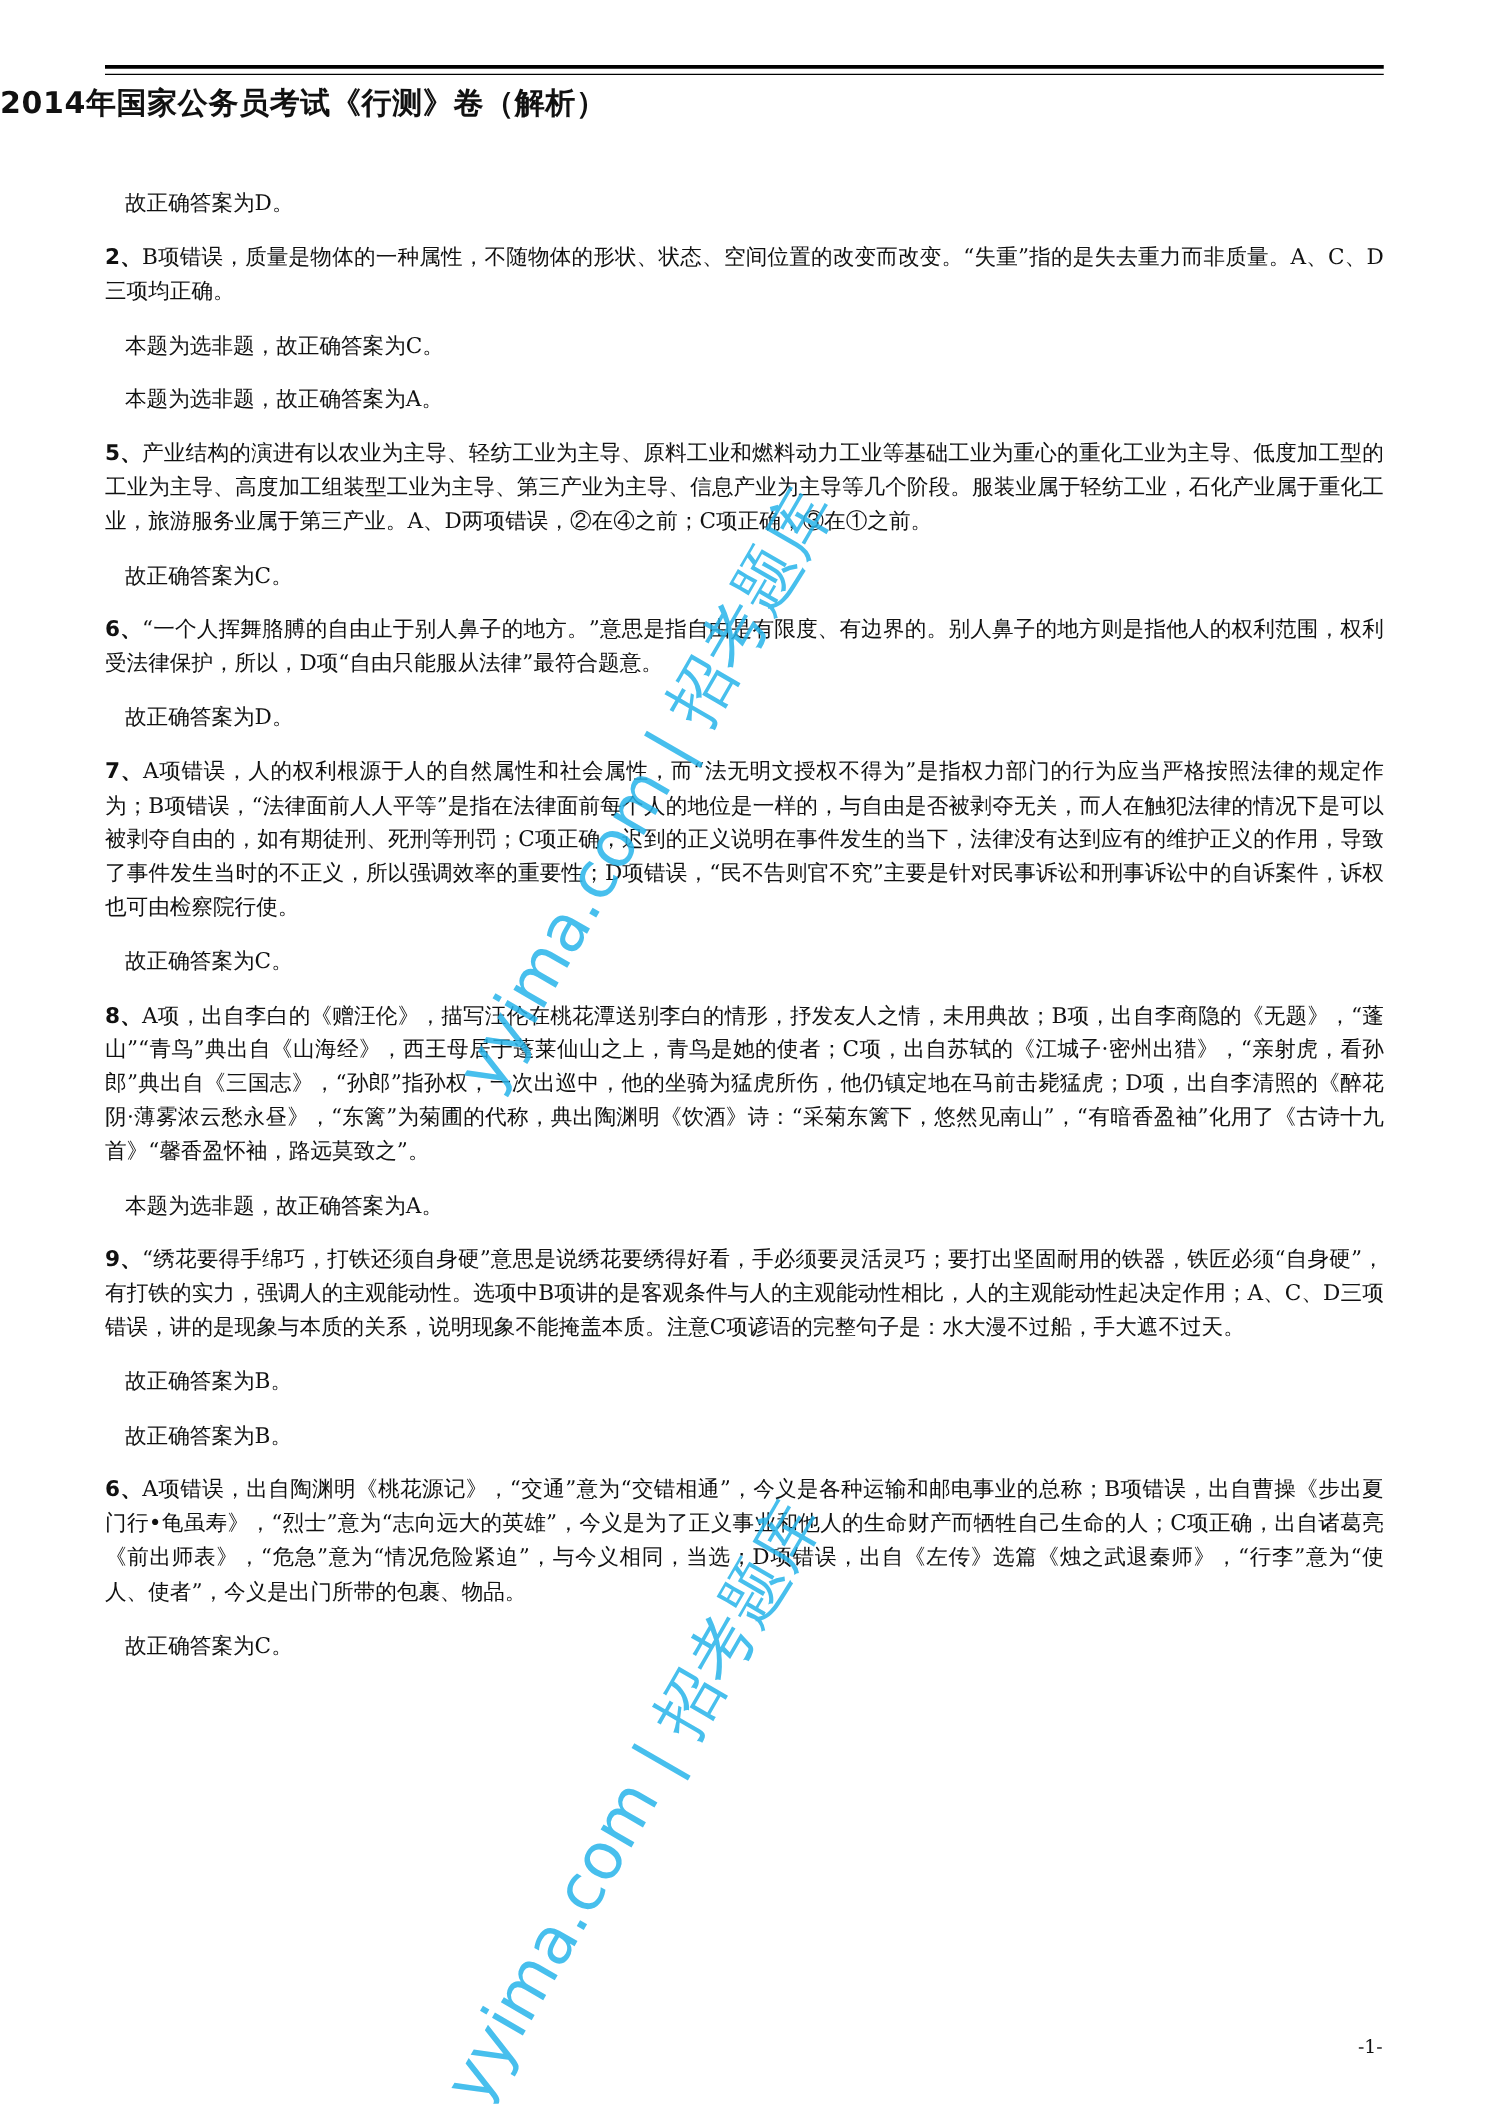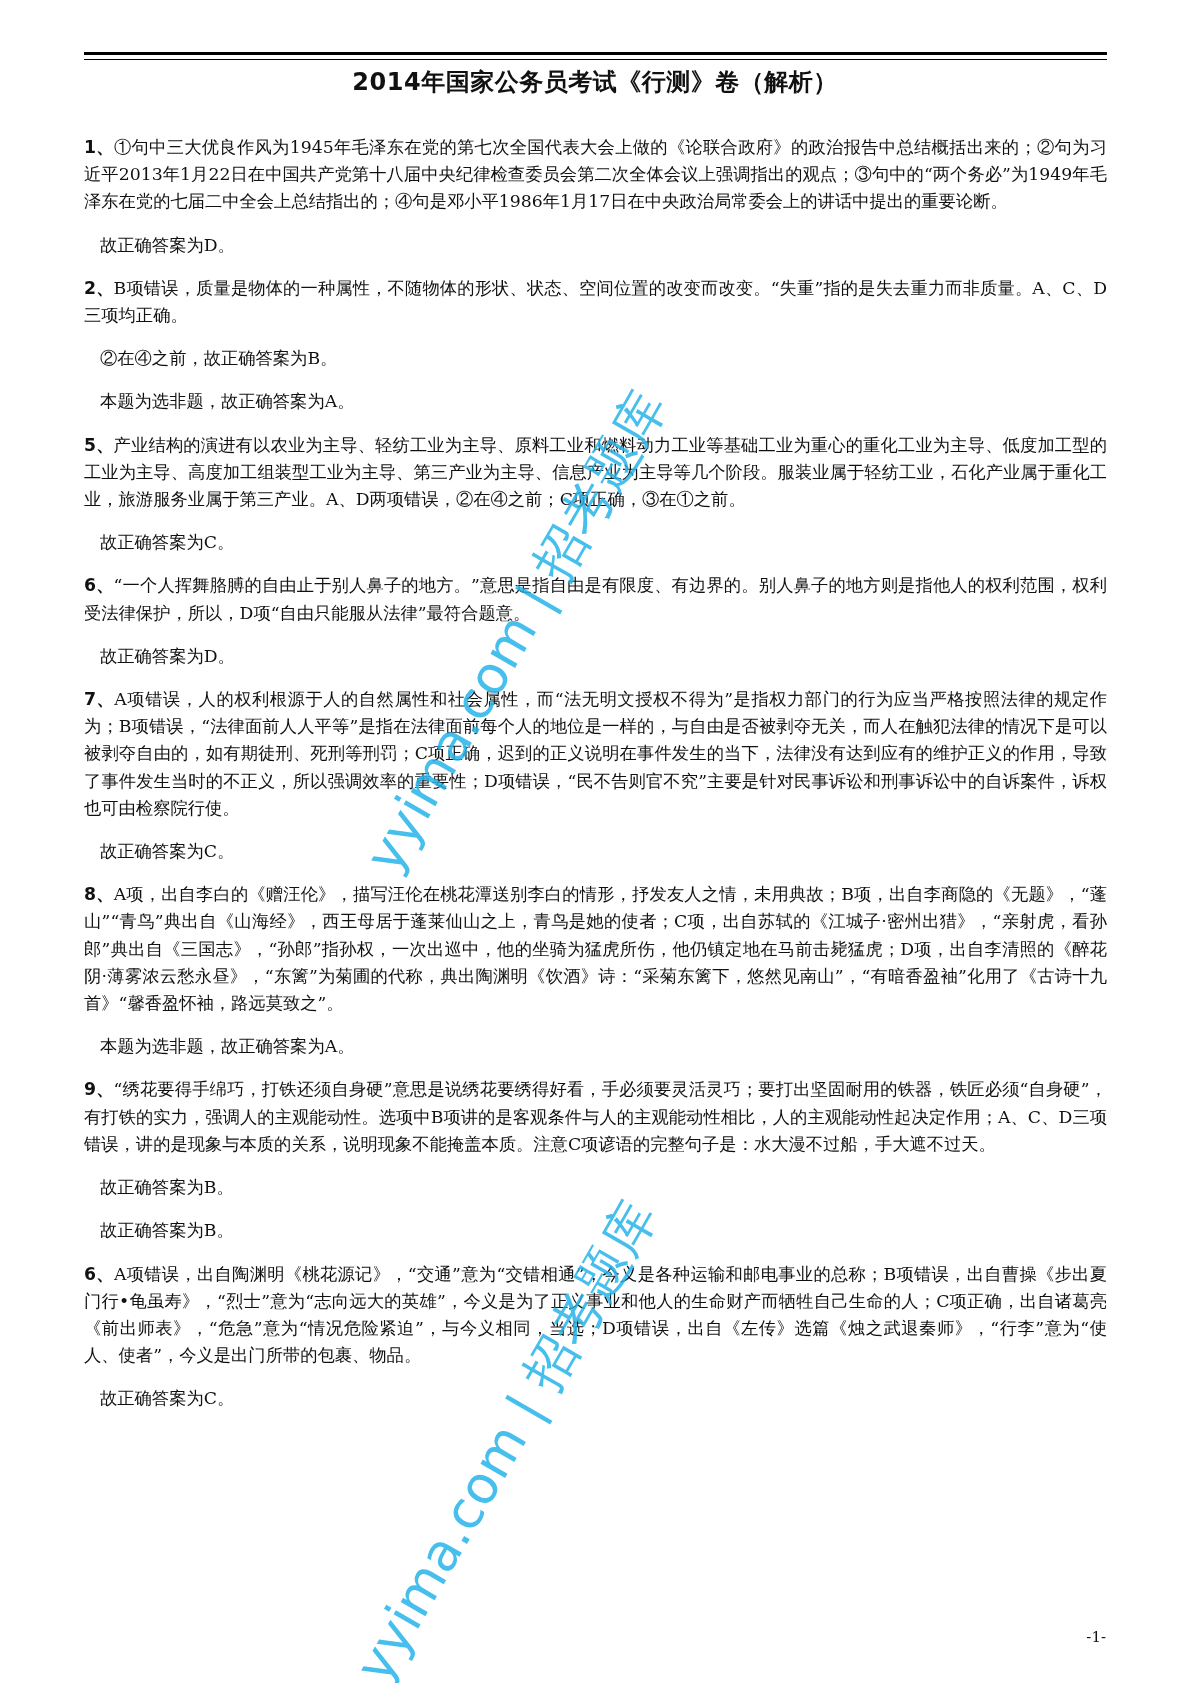--- a/index.html
+++ b/index.html
@@ -1,20 +1,20 @@
 <!DOCTYPE html>
 <html><head>
 <meta charset="utf-8">
 <style>
   html, body { margin: 0; padding: 0; background: #ffffff; }
   body { width: 1190px; height: 1683px; position: relative; overflow: hidden;
          font-family: "DejaVu Serif", "Liberation Serif", serif; color: #111; }
   .rule-top { position: absolute; left: 84px; width: 1023px; top: 52px; height: 3px; background: #000; }
   .rule-bot { position: absolute; left: 84px; width: 1023px; top: 59px; height: 1px; background: #000; }
-  .title { position: absolute; top: 66px; left: 0; width: 1190px; text-align: center;
+  .title { position: absolute; top: 66px; left: 0; width: 1190px; text-align: left;
            font-size: 24px; font-weight: bold; letter-spacing: 0.5px;
            font-family: "DejaVu Sans", "Liberation Sans", sans-serif; }
   .content { position: absolute; top: 134px; left: 84px; width: 1023px; font-size: 17.3px; line-height: 27.2px;
              text-align: justify; }
   .para { margin: 0; }
   .qnum { font-weight: bold; font-family: "DejaVu Sans", "Liberation Sans", sans-serif; }
   .answer { margin: 16px; }
   .page-num { position: absolute; right: 84px; top: 1628px; font-size: 15px; }
   .watermark { position: absolute; color: #27b4ea; opacity: 0.85; white-space: nowrap;
                font-family: "DejaVu Sans", "Liberation Sans", sans-serif; pointer-events: none;
@@ -25,26 +25,25 @@
 </head>
 <body>
 
 <div class="rule-top"></div>
 <div class="rule-bot"></div>
 
 <div class="title">2014年国家公务员考试《行测》卷（解析）</div>
 
 <div class="content">
   <div>
-    <p class="para"><span class="qnum">1、</span><span>①句中三大优良作风为1945年毛泽东在党的第七次全国代表大会上做的《论联合政府》的政治报告中总结概括出来的；②句为习近平2013年1月22日在中国共产党第十八届中央纪律检查委员会第二次全体会议上强调指出的观点；③句中的“两个务必”为1949年毛泽东在党的七届二中全会上总结指出的；④句是邓小平1986年1月17日在中央政治局常委会上的讲话中提出的重要论断。</span></p>
     <p class="answer">故正确答案为D。</p>
   </div>
   <div>
     <p class="para"><span class="qnum">2、</span><span>B项错误，质量是物体的一种属性，不随物体的形状、状态、空间位置的改变而改变。“失重”指的是失去重力而非质量。A、C、D三项均正确。</span></p>
-    <p class="answer">②在④之前，故正确答案为B。</p>
+    <p class="answer">本题为选非题，故正确答案为C。</p>
   </div>
   <div>
     <p class="answer">本题为选非题，故正确答案为A。</p>
   </div>
   <div>
     <p class="para"><span class="qnum">5、</span><span>产业结构的演进有以农业为主导、轻纺工业为主导、原料工业和燃料动力工业等基础工业为重心的重化工业为主导、低度加工型的工业为主导、高度加工组装型工业为主导、第三产业为主导、信息产业为主导等几个阶段。服装业属于轻纺工业，石化产业属于重化工业，旅游服务业属于第三产业。A、D两项错误，②在④之前；C项正确，③在①之前。</span></p>
     <p class="answer">故正确答案为C。</p>
   </div>
   <div>
     <p class="para"><span class="qnum">6、</span><span>“一个人挥舞胳膊的自由止于别人鼻子的地方。”意思是指自由是有限度、有边界的。别人鼻子的地方则是指他人的权利范围，权利受法律保护，所以，D项“自由只能服从法律”最符合题意。</span></p>

